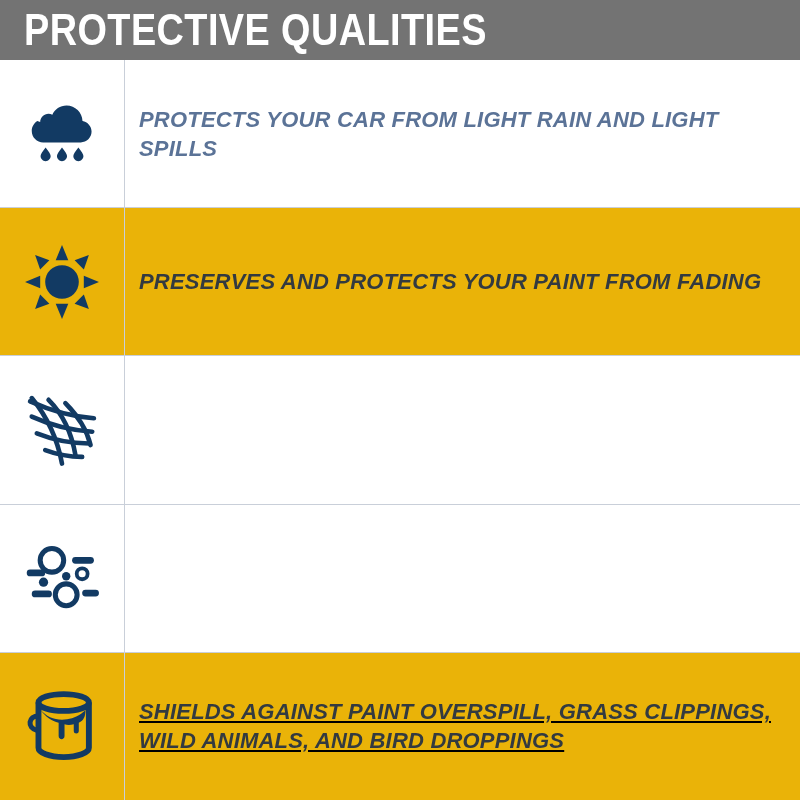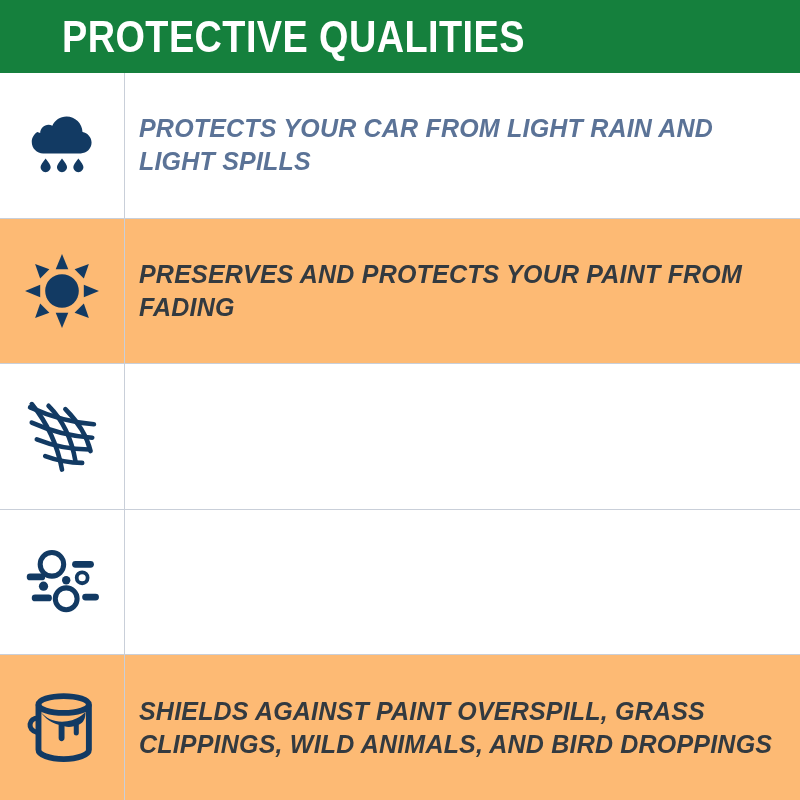--- a/index.html
+++ b/index.html
@@ -17,27 +17,26 @@
     width: 800px;
     height: 800px;
     position: relative;
     display: flex;
     flex-direction: column;
     background: #ffffff;
   }
 
   
   .header-bar {
-    height: 73px;
-    background: #15803d;
+    height: 60px;
+    background: #737373;
     display: flex;
     align-items: center;
     flex: 0 0 auto;
     box-sizing: border-box;
-    padding-left: 38px;
   }
   .header-title {
     color: #ffffff;
     font-family: "Liberation Sans Narrow", "Liberation Sans", sans-serif;
     font-weight: bold;
     font-size: 44px;
     letter-spacing: 0.5px;
     line-height: 1;
     padding-left: 28px;
     transform: scaleX(0.86);
@@ -55,23 +54,24 @@
     flex: 1 1 0;
     display: flex;
     align-items: stretch;
     position: relative;
     background: #ffffff;
     border-bottom: 1px solid #c9cfd9;
     box-sizing: border-box;
   }
   .row:last-child {
     border-bottom: none;
+    text-decoration: underline;
   }
   .row.tinted {
-    background: #fdba74;
+    background: #eab308;
   }
   .row-icon-cell {
     width: 125px;
     flex: 0 0 125px;
     display: flex;
     align-items: center;
     justify-content: center;
     border-right: 1px solid #c9cfd9;
     box-sizing: border-box;
   }
@@ -79,21 +79,21 @@
     flex: 1 1 auto;
     display: flex;
     align-items: center;
     padding: 0 22px 0 14px;
     box-sizing: border-box;
   }
   .row-text {
     font-family: "Liberation Sans", sans-serif;
     font-style: italic;
     font-weight: bold;
-    font-size: 25px;
+    font-size: 22px;
     line-height: 1.32;
     letter-spacing: 0.2px;
     color: #5b7397;
   }
   .row.tinted .row-text {
     color: #333a40;
   }
 
   svg.icon {
     display: block;

